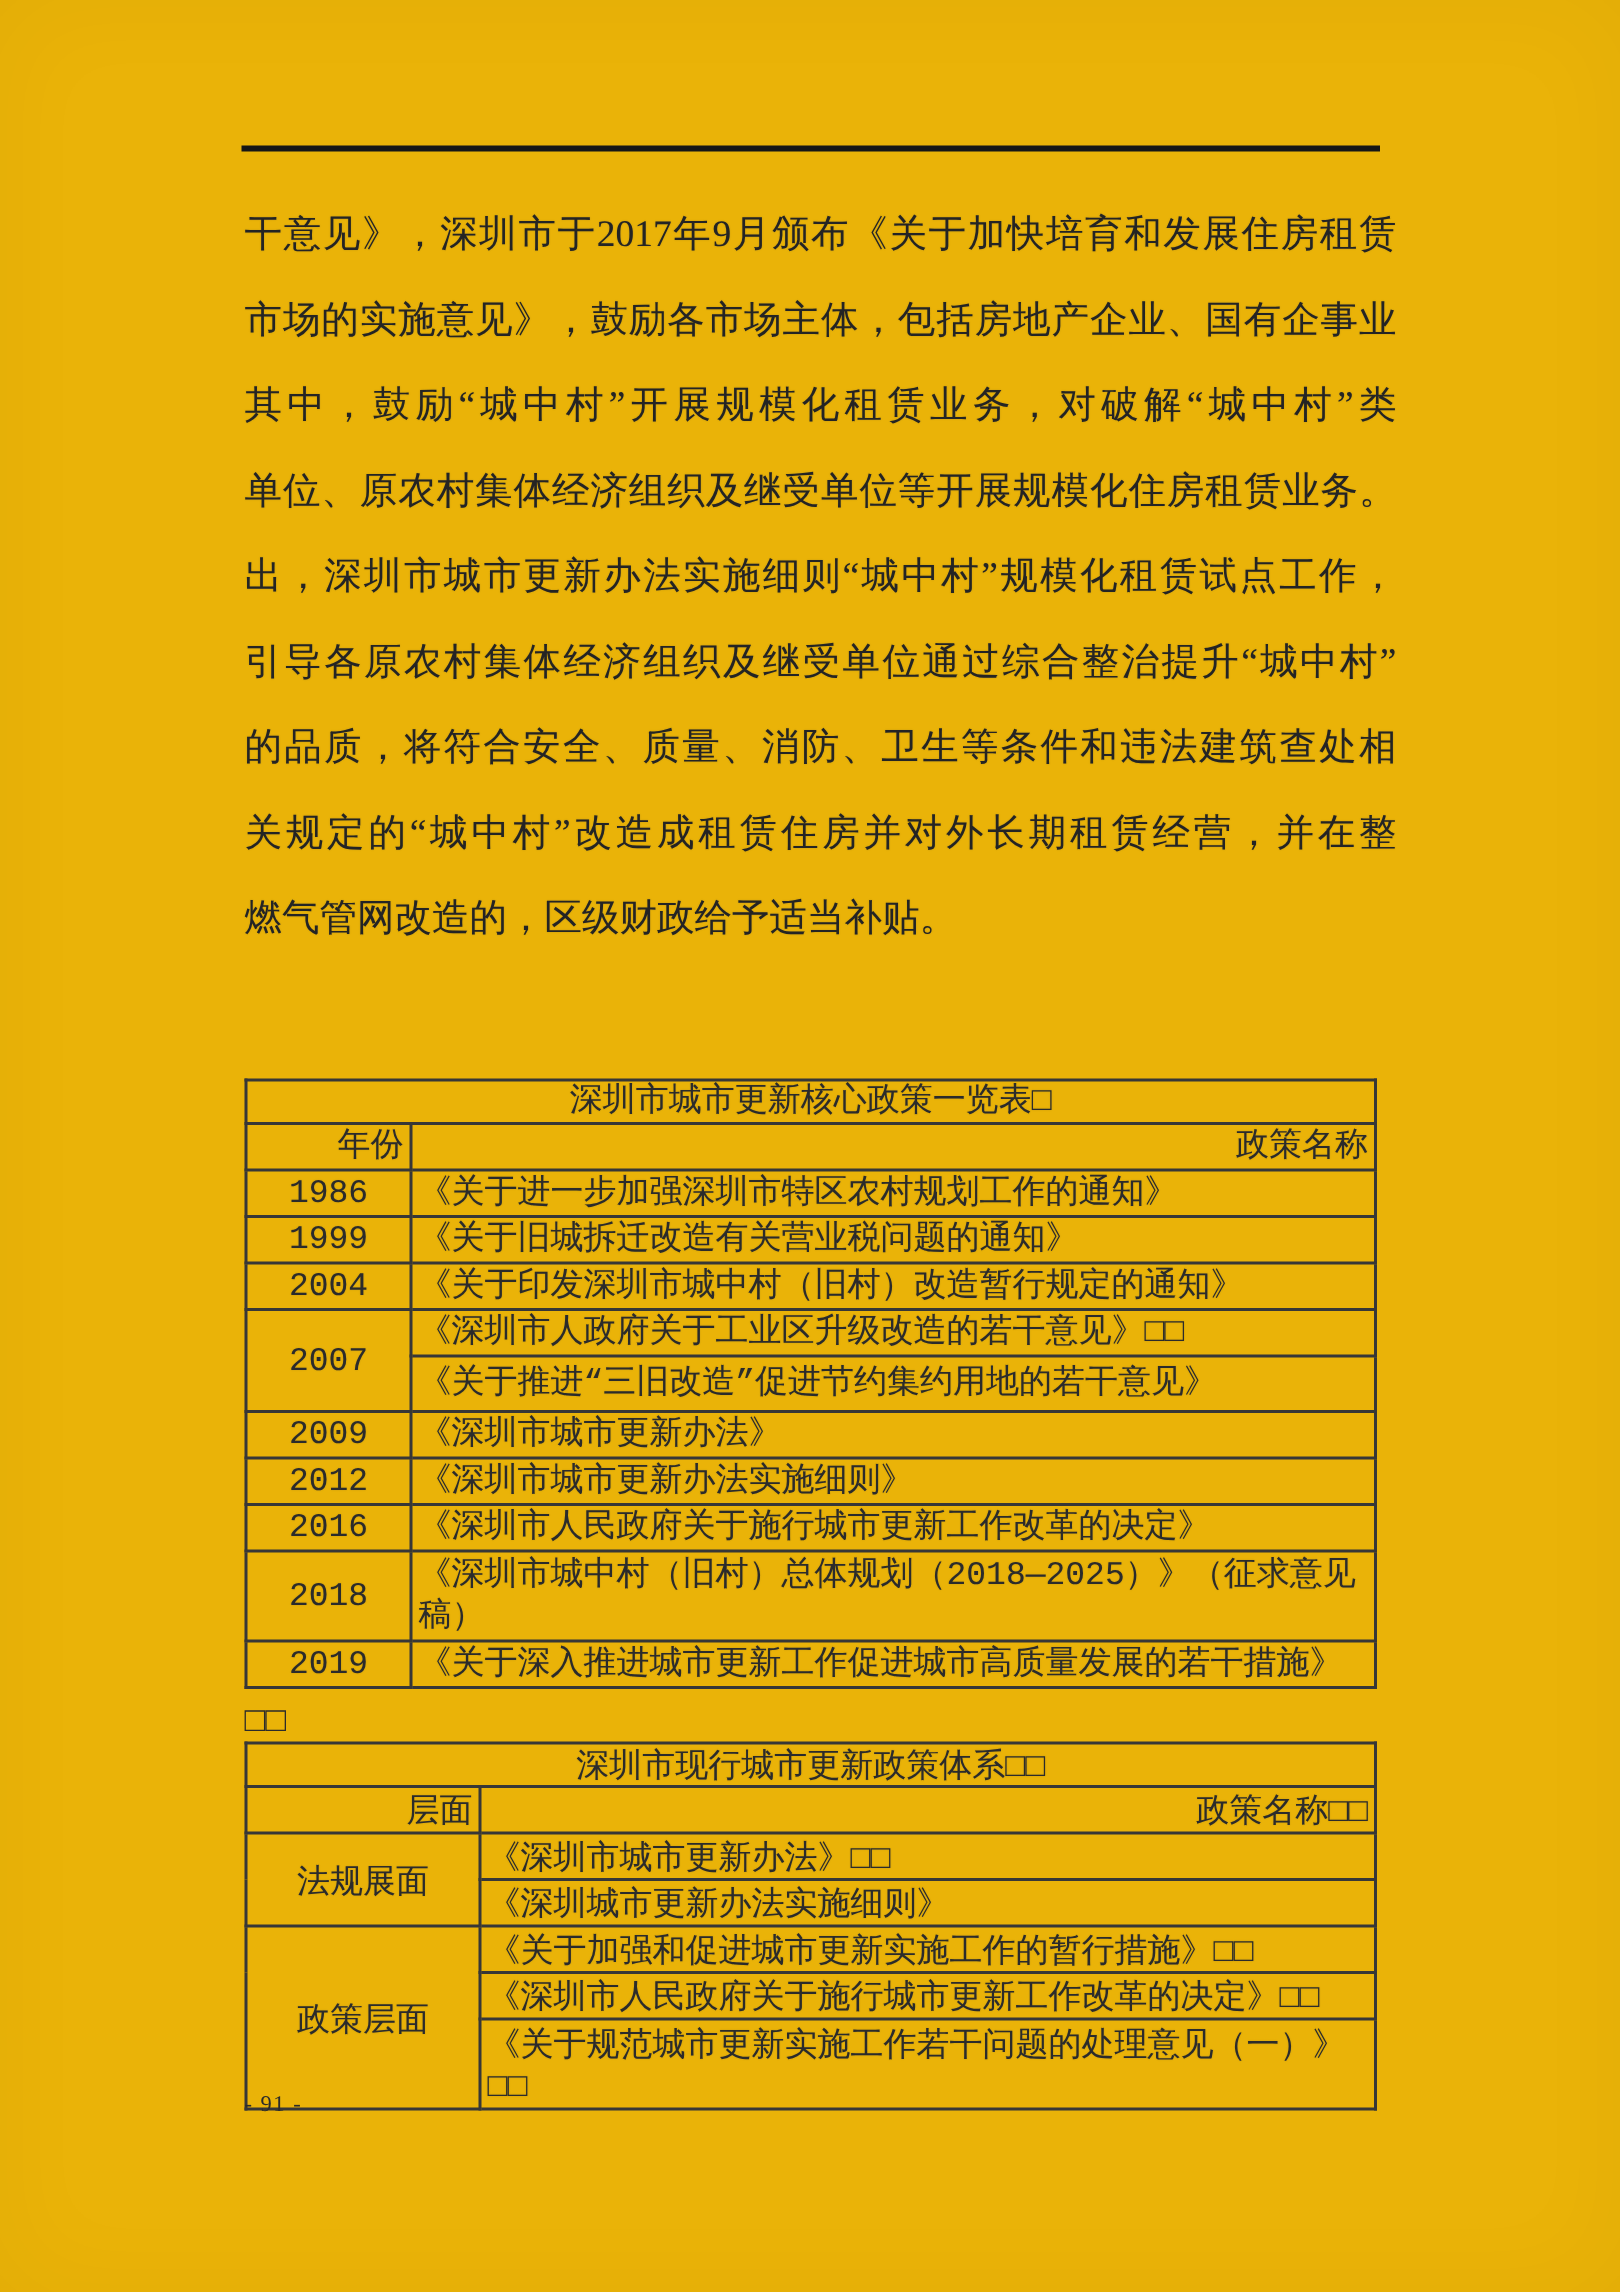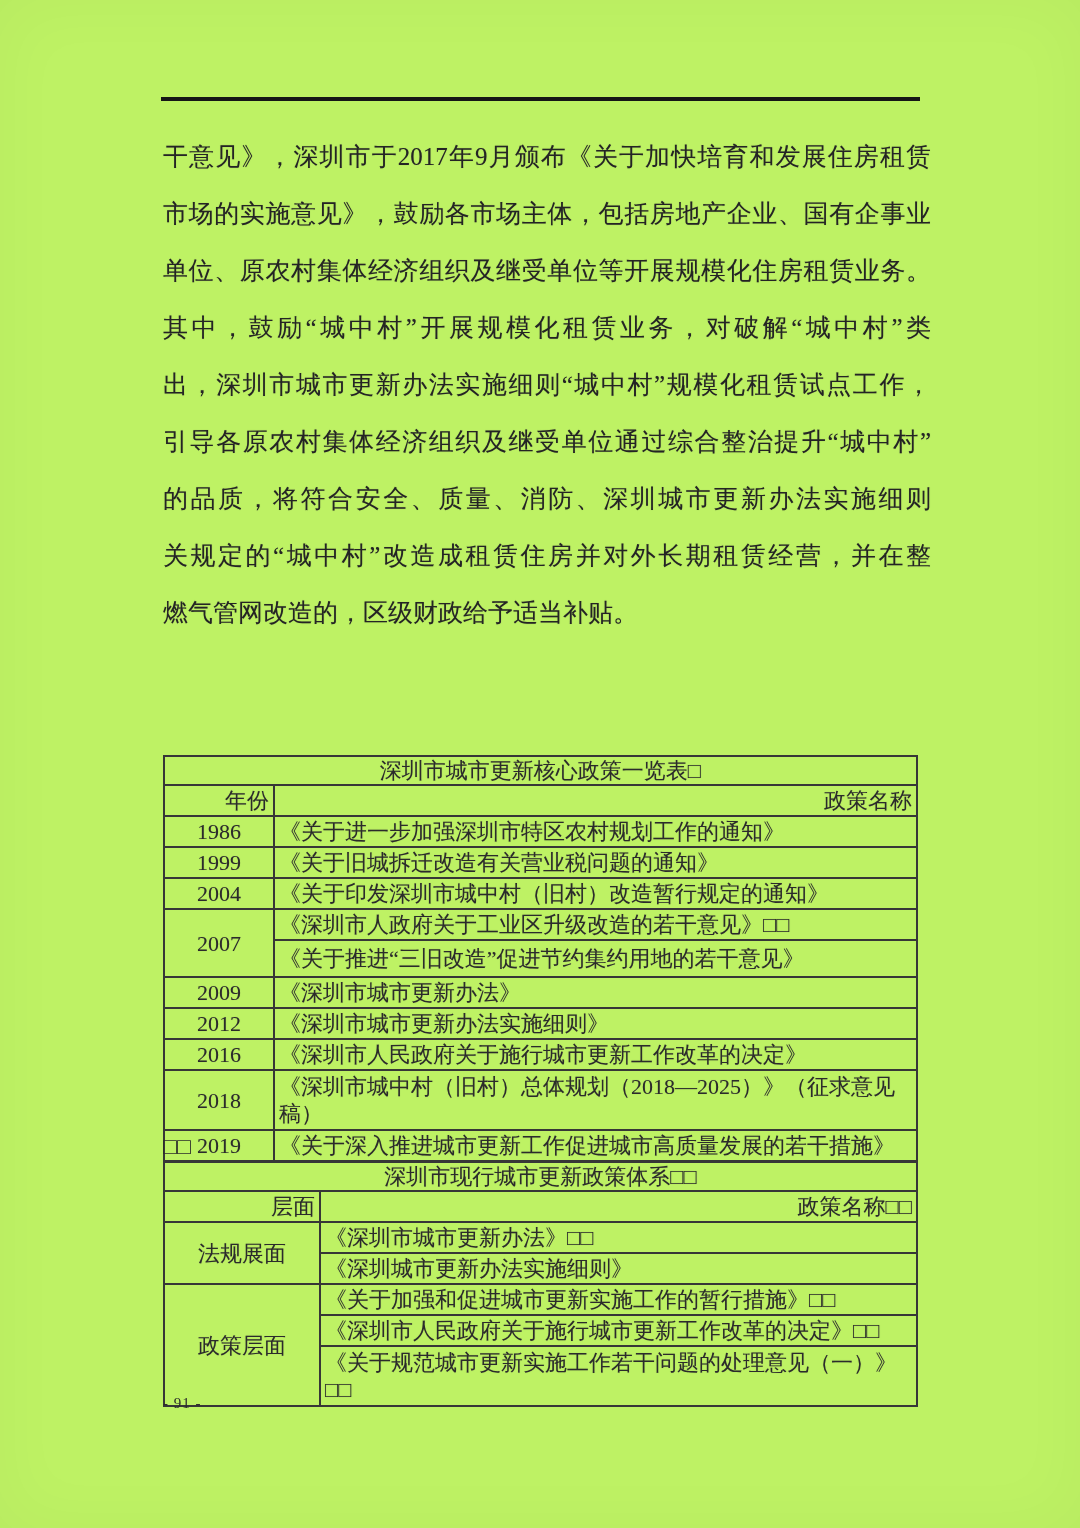--- a/index.html
+++ b/index.html
@@ -4,21 +4,21 @@
 <style>
   html, body {
     margin: 0;
     padding: 0;
     background: #ffffff;
   }
   .page {
     position: relative;
     width: 1080px;
     height: 1528px;
-    background: #bef264;
+    background: #eab308;
     overflow: hidden;
     font-family: "Liberation Serif", "DejaVu Serif", serif;
     color: #262626;
     box-shadow: inset 0 0 70px rgba(0,0,0,0.035);
   }
   .top-rule {
     position: absolute;
     left: 161px;
     top: 97px;
     width: 759px;
@@ -54,21 +54,21 @@
     line-height: 27px;
     color: #2b2b2b;
     text-shadow: 0 0 1px rgba(70,70,70,0.3);
   }
   table.doc-table td {
     border: 2px solid #373737;
     padding: 0 4px;
     vertical-align: middle;
     overflow: hidden;
   }
-  #table1 { top: 755px; }
+  #table1 { top: 719px; font-family: Liberation Mono, monospace; }
   #table2 { top: 1161px; }
   #table1 col.c-year  { width: 110px; }
   #table2 col.c-level { width: 156px; }
   td.t-title {
     text-align: center;
     height: 27px;
   }
   td.t-head {
     text-align: right;
     height: 29px;
@@ -107,25 +107,25 @@
 </head>
 <body>
 
 <div class="page">
 
   <div class="top-rule"></div>
 
   <div class="para">
     <div class="text-line">干意见》，深圳市于2017年9月颁布《关于加快培育和发展住房租赁</div>
     <div class="text-line">市场的实施意见》，鼓励各市场主体，包括房地产企业、国有企事业</div>
+    <div class="text-line">其中，鼓励“城中村”开展规模化租赁业务，对破解“城中村”类</div>
     <div class="text-line">单位、原农村集体经济组织及继受单位等开展规模化住房租赁业务。</div>
-    <div class="text-line">其中，鼓励“城中村”开展规模化租赁业务，对破解“城中村”类</div>
     <div class="text-line">出，深圳市城市更新办法实施细则“城中村”规模化租赁试点工作，</div>
     <div class="text-line">引导各原农村集体经济组织及继受单位通过综合整治提升“城中村”</div>
-    <div class="text-line">的品质，将符合安全、质量、消防、深圳城市更新办法实施细则</div>
+    <div class="text-line">的品质，将符合安全、质量、消防、卫生等条件和违法建筑查处相</div>
     <div class="text-line">关规定的“城中村”改造成租赁住房并对外长期租赁经营，并在整</div>
     <div class="text-line last">燃气管网改造的，区级财政给予适当补贴。</div>
   </div>
 
   <table class="doc-table" id="table1">
     <colgroup>
         <col class="c-year">
         <col class="c-policy">
       </colgroup>
     <tbody>

